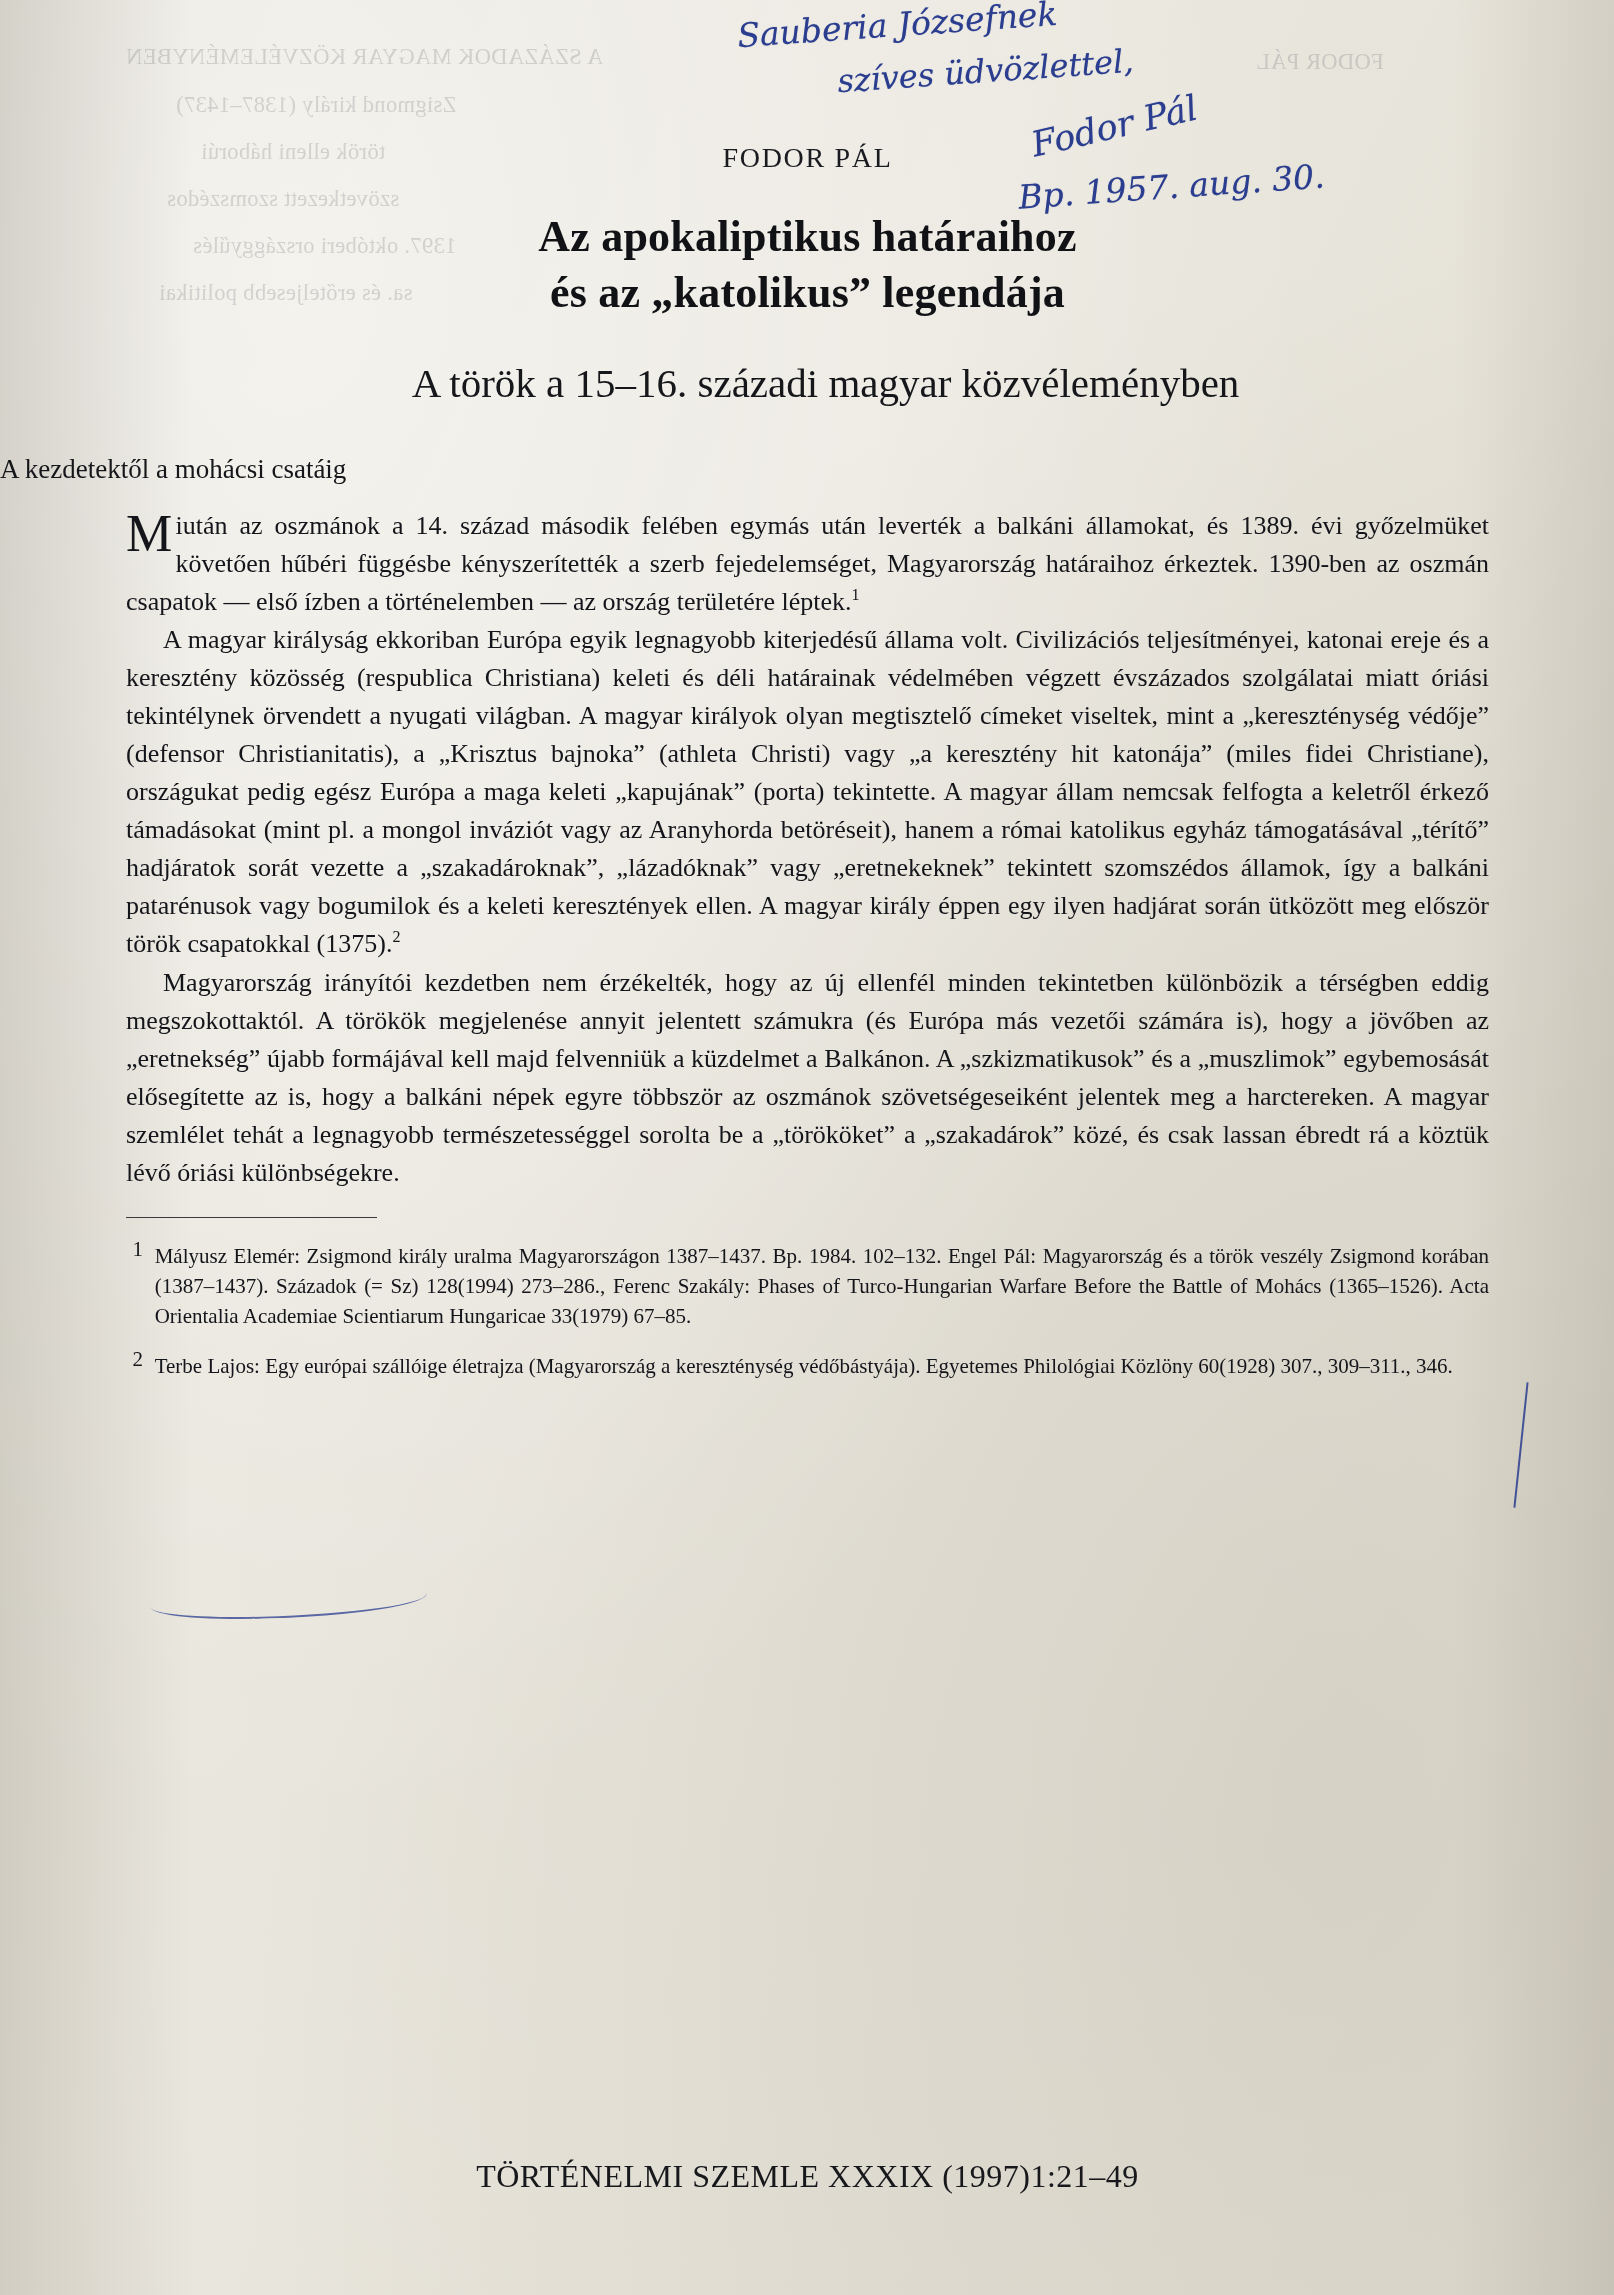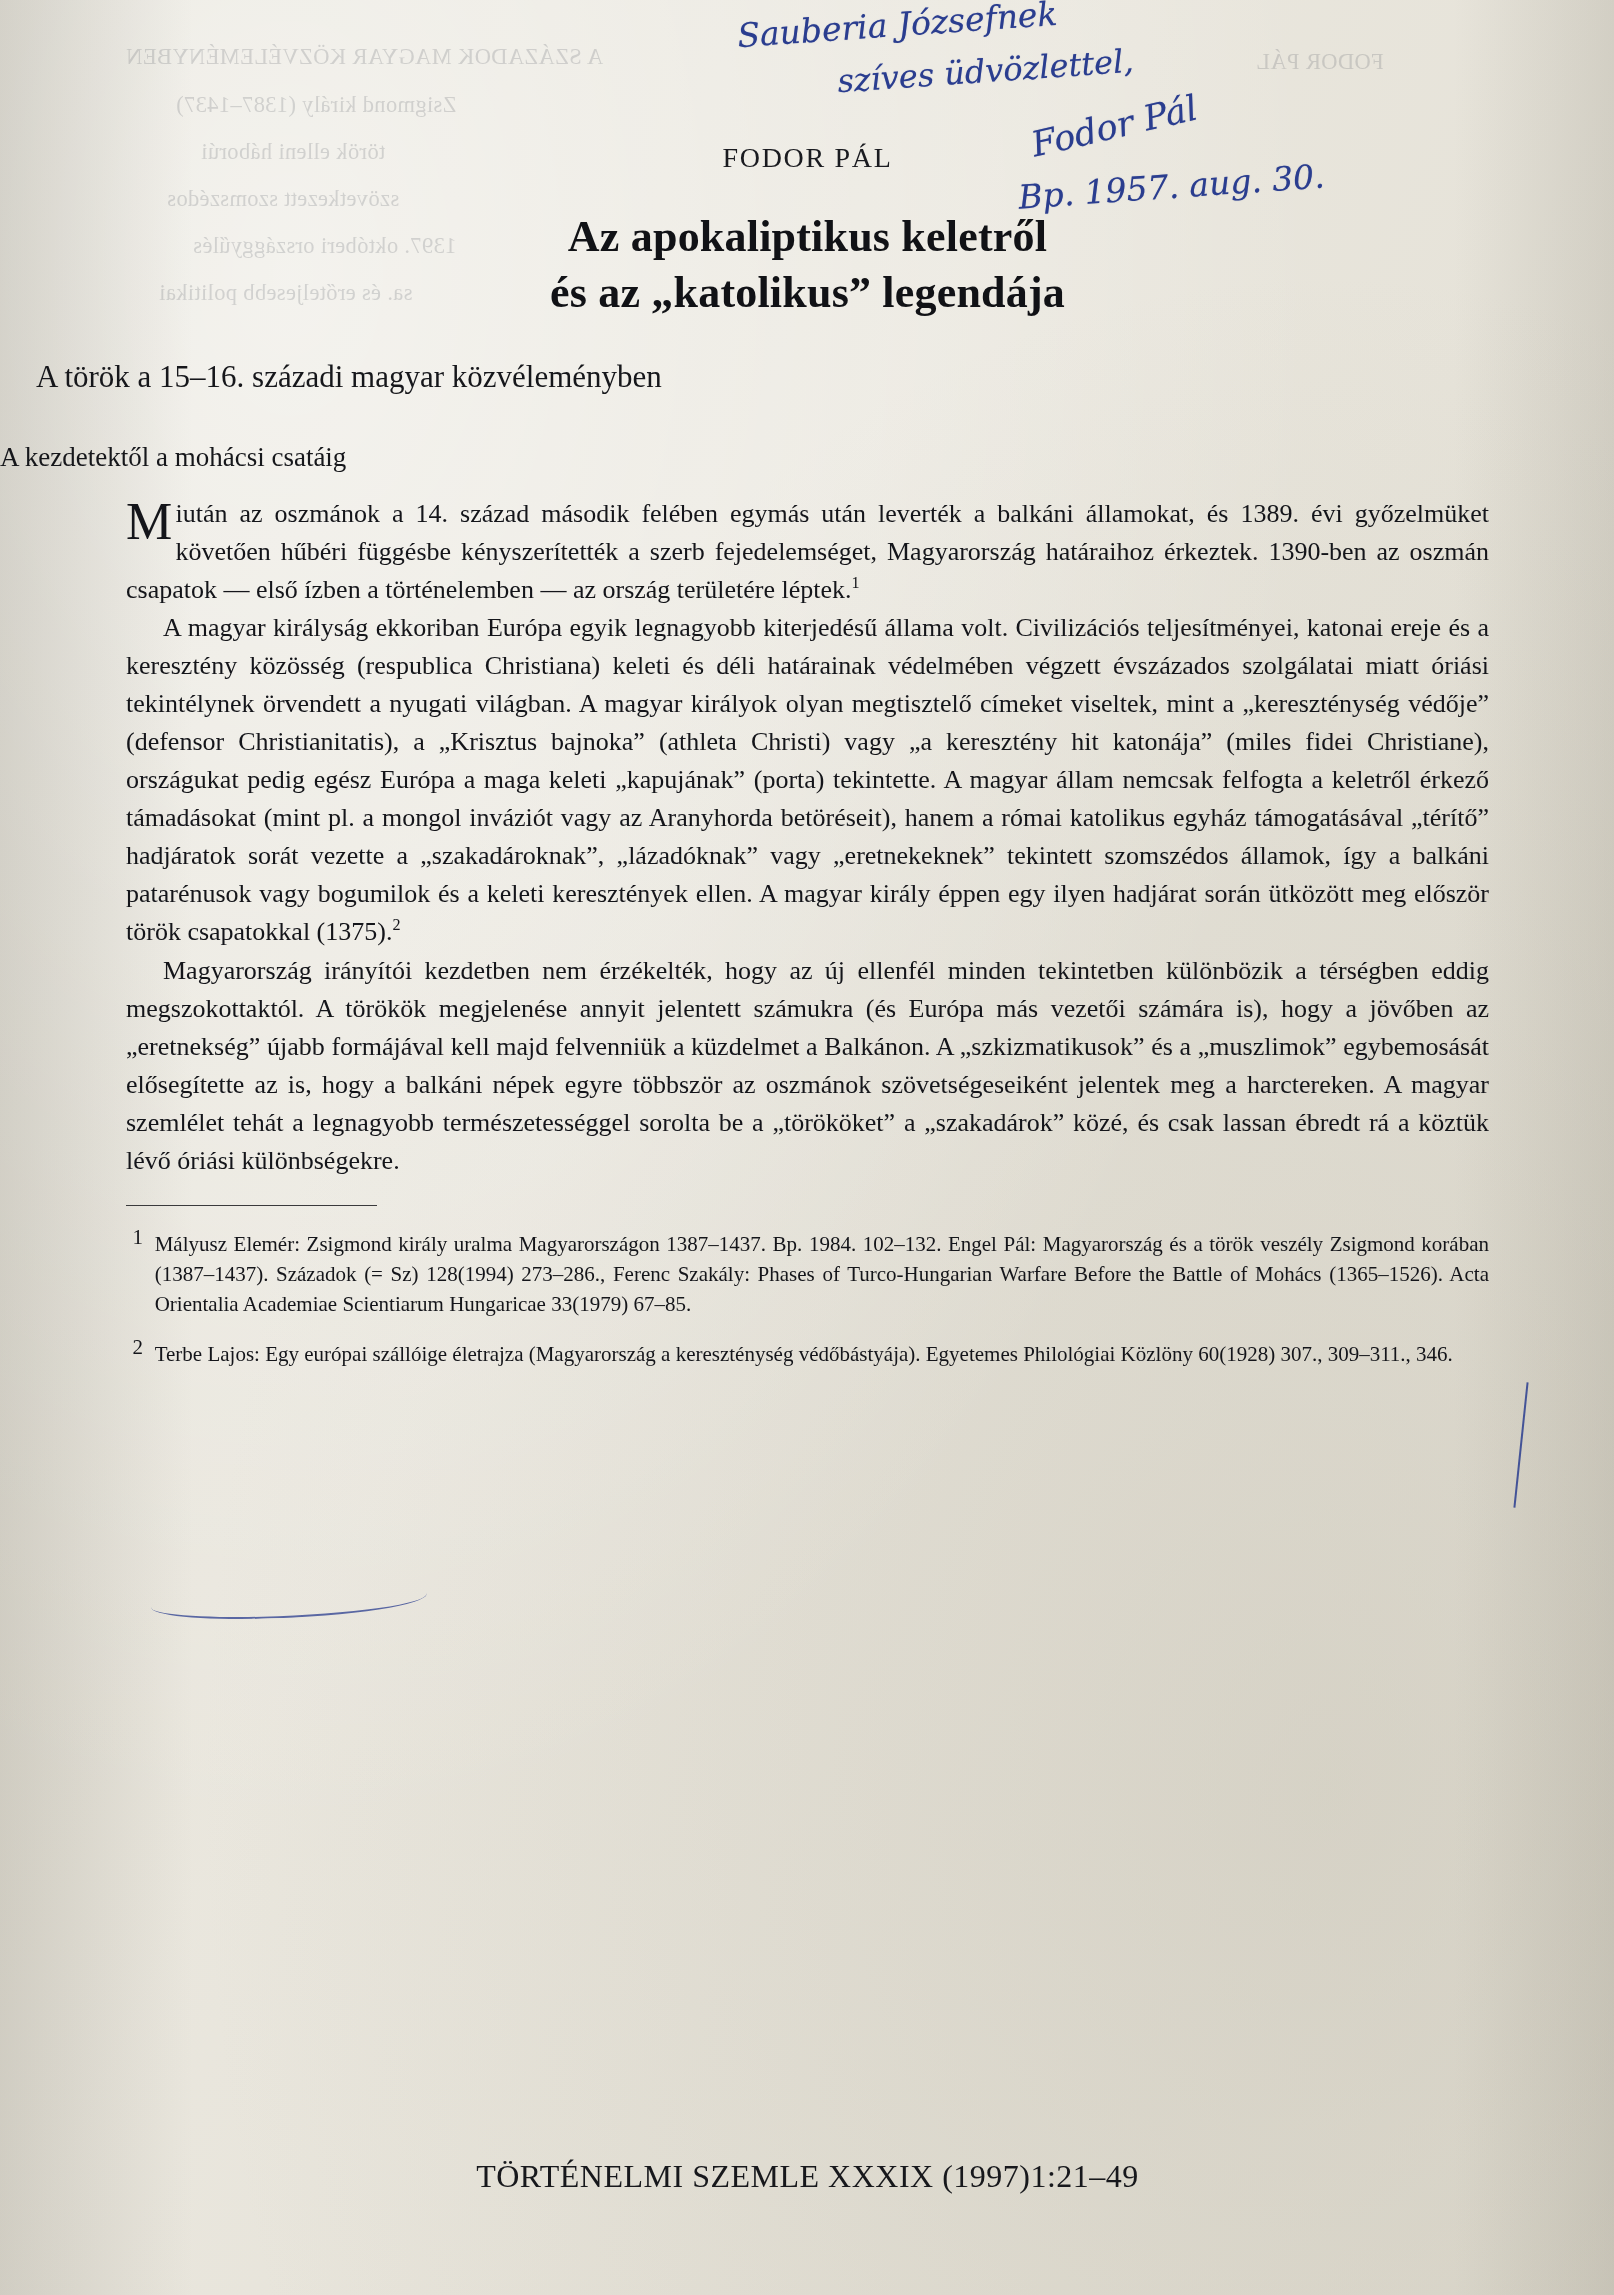--- a/index.html
+++ b/index.html
@@ -70,21 +70,22 @@
     text-align: center;
     font-size: 44px;
     font-weight: bold;
     line-height: 1.28;
     margin: 35px 0 0 0;
     letter-spacing: 0.2px;
     color: #111216;
   }
 
   .subtitle {
-    font-size: 31px;
+    text-align: center;
+    font-size: 41px;
     margin-top: 37px;
     color: #16171b;
     padding-left: 36px;
   }
 
   .section-head {
     text-align: left;
     font-size: 27px;
     margin-top: 47px;
     color: #16171b;
@@ -205,21 +206,21 @@
   <div class="hand hand-3">Fodor Pál</div>
   <div class="hand hand-4">Bp. 1957. aug. 30.</div>
   <div class="pen-mark"></div>
   <div class="pen-mark2"></div>
 
   <div class="content">
 
     <div class="byline">FODOR PÁL</div>
 
     <h1 class="title">
-      <span>Az apokaliptikus keletről</span><br>
+      <span>Az apokaliptikus határaihoz</span><br>
       <span>és az „katolikus” legendája</span>
     </h1>
 
     <div class="subtitle">A török a 15–16. századi magyar közvéleményben</div>
 
     <div class="section-head">A kezdetektől a mohácsi csatáig</div>
 
     <div class="body">
       <p class="first"><span class="dropcap">M</span><span>iután az oszmánok a 14. század második felében egymás után leverték a balkáni államokat, és 1389. évi győzelmüket követően hűbéri függésbe kényszerítették a szerb fejedelemséget, Magyarország határaihoz érkeztek. 1390-ben az oszmán csapatok — első ízben a történelemben — az ország területére léptek.</span><sup>1</sup></p>
 

